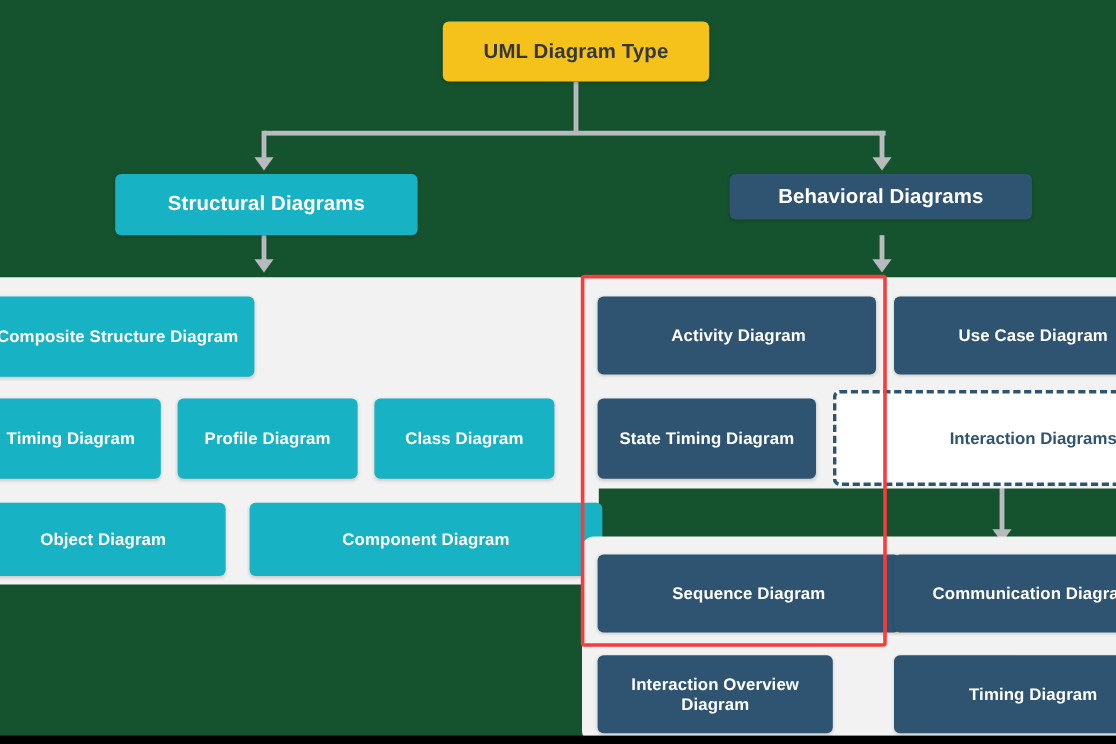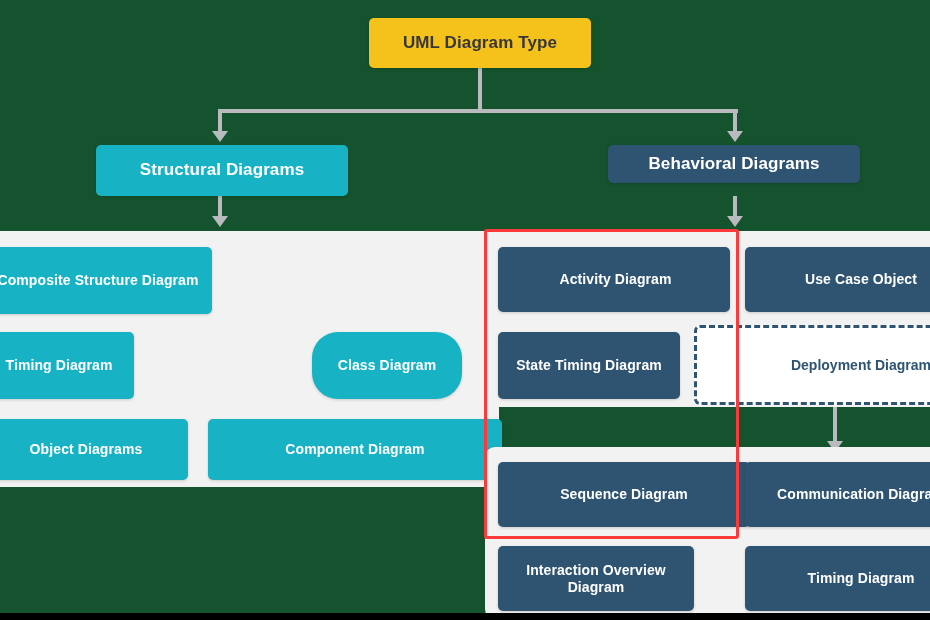--- a/index.html
+++ b/index.html
@@ -149,50 +149,53 @@
 
   <div class="node node-teal leaf" style="left:-16px; top:247px; width:228px; height:67px;">
     <span>Composite Structure Diagram</span>
   </div>
 
 
   <div class="node node-teal leaf" style="left:-16px; top:332px; width:150px; height:67px;">
     <span>Timing Diagram</span>
   </div>
 
-
-  <div class="node node-teal leaf" style="left:312px; top:332px; width:150px; height:67px;border-radius:26px;">
+  <div class="node node-teal leaf" style="left:148px; top:332px; width:150px; height:67px;">
+    <span>Profile Diagram</span>
+  </div>
+
+  <div class="node node-teal leaf" style="left:312px; top:332px; width:150px; height:67px;">
     <span>Class Diagram</span>
   </div>
 
   <div class="node node-teal leaf" style="left:-16px; top:419px; width:204px; height:61px;">
-    <span>Object Diagrams</span>
+    <span>Object Diagram</span>
   </div>
 
   <div class="node node-teal leaf" style="left:208px; top:419px; width:294px; height:61px;">
     <span>Component Diagram</span>
   </div>
 
   <div class="panel" style="left:485px; top:231px; width:470px; height:176px;"></div>
   <div class="panel" style="left:485px; top:447px; width:470px; height:172px;"></div>
 
   <div class="node node-slate leaf" style="left:498px; top:247px; width:232px; height:65px;padding-left:11px;">
     <span>Activity Diagram</span>
   </div>
 
   <div class="node node-slate leaf" style="left:745px; top:247px; width:232px; height:65px;">
-    <span>Use Case Object</span>
+    <span>Use Case Diagram</span>
   </div>
 
   <div class="node node-slate leaf" style="left:498px; top:332px; width:182px; height:67px;">
     <span>State Timing Diagram</span>
   </div>
 
   <div class="dashed-box" style="left:694px; top:325px; width:290px; height:80px;">
-    <span style="margin-left:44px;">Deployment Diagram</span>
+    <span style="margin-left:44px;">Interaction Diagrams</span>
   </div>
 
   <div class="node node-slate leaf" style="left:498px; top:462px; width:252px; height:65px;">
     <span>Sequence Diagram</span>
   </div>
 
   <div class="node node-slate leaf" style="left:745px; top:462px; width:232px; height:65px;">
     <span>Communication Diagram</span>
   </div>
 

